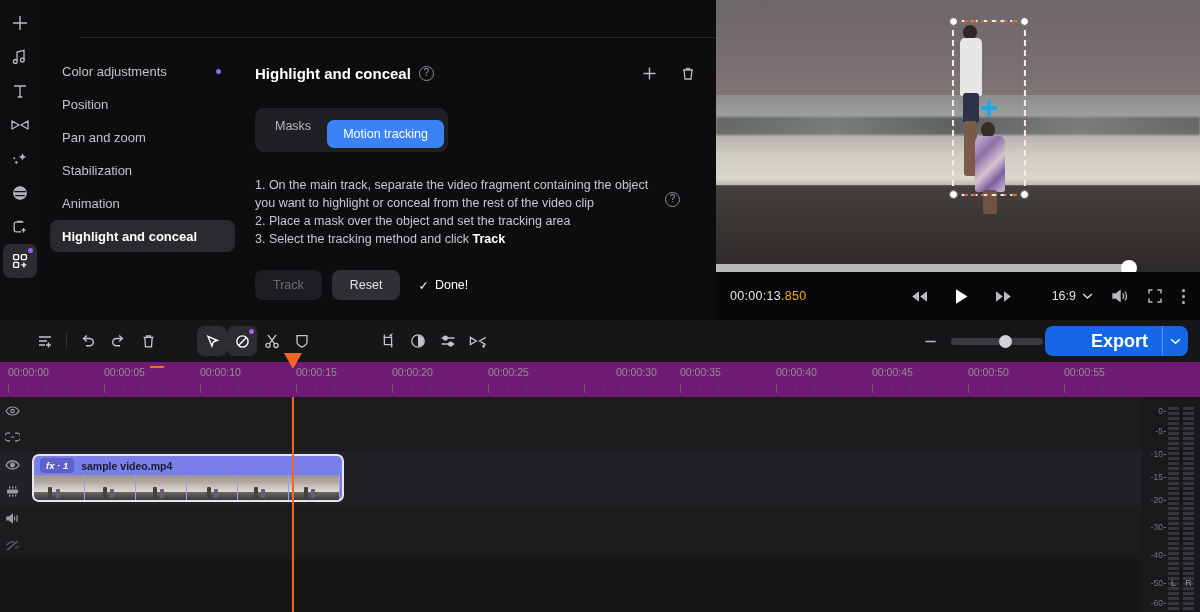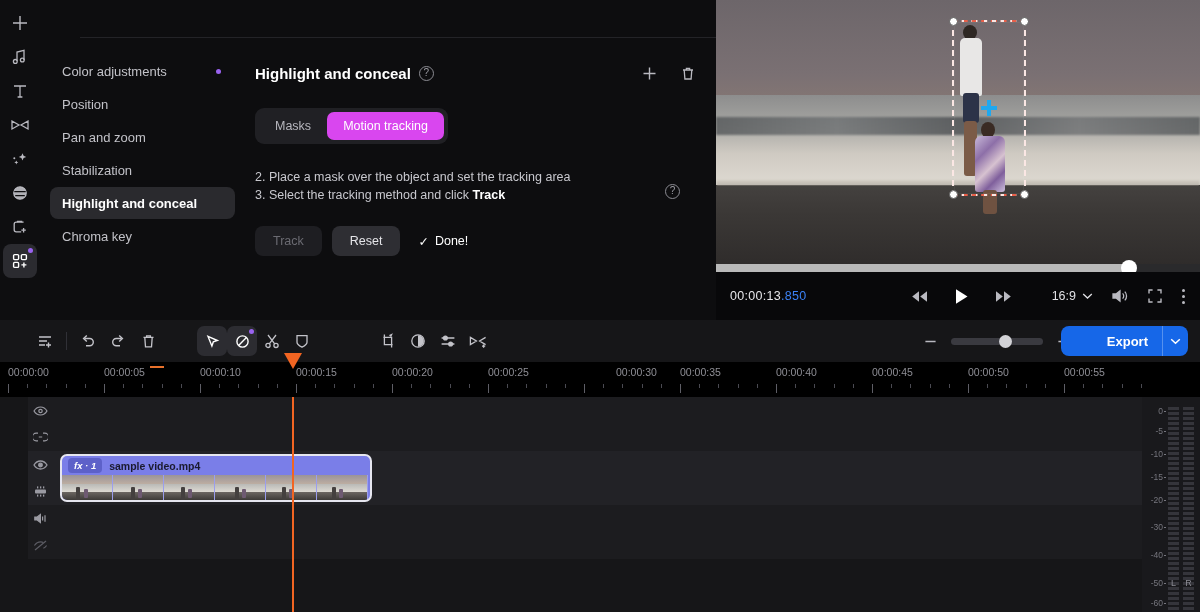--- a/index.html
+++ b/index.html
@@ -77,21 +77,21 @@
   .icon-btn { color: #b9b9c0; cursor: pointer; display:flex; }
 
   .segbar {
     margin-top: 22px; display: inline-flex; background: #202024;
     border-radius: 9px; padding: 4px;
   }
   .seg {
     padding: 7px 16px; font-size: 12.5px; color: #b6b6bd;
     border-radius: 7px; cursor: pointer; white-space: nowrap;
   }
-  .seg.active { background: #d946ef; color: #ffffff; }
+  .seg.active { background: #3b82f6; color: #ffffff; margin-top: 8px; }
 
   .steps {
     margin-top: 24px; font-size: 12.5px; line-height: 18px;
     color: #c8c8ce; max-width: 400px; position: relative;
   }
   .steps b { color: #ffffff; }
   .steps-help {
     position: absolute; left: 410px; top: 16px;
     width: 15px; height: 15px; border: 1.4px solid #8b8b92; border-radius: 50%;
     font-size: 10px; line-height: 12px; text-align: center; color: #9c9ca3;
@@ -187,51 +187,51 @@
   .seekbar .fill { position:absolute; left:0; top:0; bottom:0; width: 85%; background:#b9b9b9; }
   .seekbar .knob {
     position:absolute; left: 405px; top: -4px; width: 16px; height: 16px;
     border-radius: 50%; background: #fff;
   }
   .pv-controls {
     position: absolute; left:0; right:0; bottom:0; height: 48px;
     display: flex; align-items: center; padding: 0 14px; background:#08080a;
   }
   .timecode { font-size: 12.5px; color: #e6e6ea; letter-spacing:.3px; }
-  .timecode .ms { color: #3b82f6; }
+  .timecode .ms { color: #eab308; }
   .pv-center { position:absolute; left: 195px; display:flex; gap: 26px; align-items:center; }
   .pv-right { margin-left:auto; display:flex; gap: 18px; align-items:center; }
   .ratio { font-size: 12.5px; color:#e0e0e4; display:flex; align-items:center; gap:6px; cursor:pointer;}
 
   
   .tl { position:absolute; left:0; top:320px; right:0; bottom:0; background:#161618; }
   .tl-toolbar { height: 42px; display:flex; align-items:center; position:relative; }
   .tb-icon { width:30px; height:30px; display:flex; align-items:center; justify-content:center;
     color:#c3c3c9; border-radius:7px; cursor:pointer; position:relative;}
   .tb-icon.act { background:#2c2c31; color:#ffffff; }
   .tb-icon .pdot{position:absolute;top:3px;right:3px;width:5px;height:5px;border-radius:50%;background:#9a63f0;}
   .tb-sep { width:1px; height:18px; background:#303036; margin:0 6px; }
   .zoomgrp { position:absolute; right: 128px; display:flex; align-items:center; gap:12px; }
   .ztrack { width:92px; height:7px; border-radius:4px; background:#3a3a40; position:relative; cursor:pointer;}
   .ztrack .zknob{position:absolute;left:48px;top:-3px;width:13px;height:13px;border-radius:50%;background:#d2d2d6;}
   .export {
     position:absolute; right: 12px; display:flex; align-items:stretch;
     background:#1667e8; border-radius:8px; height:30px; cursor:pointer;
   }
-  .export .lbl{padding:0 14px;display:flex;align-items:center;font-size:13px;font-weight:bold;color:#fff;margin-left:32px;}
+  .export .lbl{padding:0 14px;display:flex;align-items:center;font-size:18px;font-weight:bold;color:#fff;margin-left:32px;}
   .export .arw{width:26px;display:flex;align-items:center;justify-content:center;border-left:1px solid rgba(255,255,255,.28);color:#fff;}
 
-  .ruler { position:relative; height: 35px; background:#000000; }
+  .ruler { position:relative; height: 35px; background:#701a75; }
   .rlabel { position:absolute; top:4px; font-size:10.5px; color:#8e8e95; }
   .rtick { position:absolute; top:22px; width:1px; background:#5e5e66; }
   .rtick.major{ height:9px; } .rtick.minor{ height:4px; background:#4a4a52; }
   .marker-tick { position:absolute; top:4px; width:14px; height:2px; background:#e8712b; }
 
   .tracks { position:absolute; top:77px; left:0; right:0; bottom:0; }
-  .track-row { position:relative; display:flex;margin-left:28px; }
+  .track-row { position:relative; display:flex; }
   .track-head { width:24px; flex:none; display:flex; flex-direction:column;
     align-items:center; justify-content:center; gap:14px; }
   .thead-icon{color:#9a9aa2;cursor:pointer;display:flex;}
   .thead-icon.dim{color:#5c5c64;}
   .row-a { height:54px; background:#1c1c1f; }
   .row-b { height:54px; background:#222226; }
   .row-c { height:54px; background:#1c1c1f; }
   .track-body { flex:1; position:relative; }
 
   .clip {
@@ -343,25 +343,25 @@
         </div>
         <div class="cat-item">
           <span>Position</span>
         </div>
         <div class="cat-item">
           <span>Pan and zoom</span>
         </div>
         <div class="cat-item">
           <span>Stabilization</span>
         </div>
+        <div class="cat-item">
+          <span>Animation</span>
+        </div>
         <div class="cat-item selected">
           <span>Highlight and conceal</span>
-        </div>
-        <div class="cat-item">
-          <span>Chroma key</span>
         </div>
       </div>
 
       <div class="content">
         <div class="content-head">
           <div class="content-title">Highlight and conceal</div>
           <div class="qmark">?</div>
           <div class="head-actions">
             <span class="icon-btn">
               <svg width="17" height="17" viewBox="0 0 17 17" fill="none" stroke="currentColor" stroke-width="1.4">
@@ -375,20 +375,21 @@
             </span>
           </div>
         </div>
 
         <div class="segbar">
           <div class="seg">Masks</div>
           <div class="seg active">Motion tracking</div>
         </div>
 
         <div class="steps">
+          <div>1. On the main track, separate the video fragment containing the object you want to highlight or conceal from the rest of the video clip</div>
           <div>2. Place a mask over the object and set the tracking area</div>
           <div><span>3. Select the tracking method and click </span><b>Track</b></div>
           <div class="steps-help">?</div>
         </div>
 
         <div class="btn-row">
           <button class="pbtn">Track</button>
           <button class="pbtn enabled">Reset</button>
           <div class="done">
             <span>✓</span>

